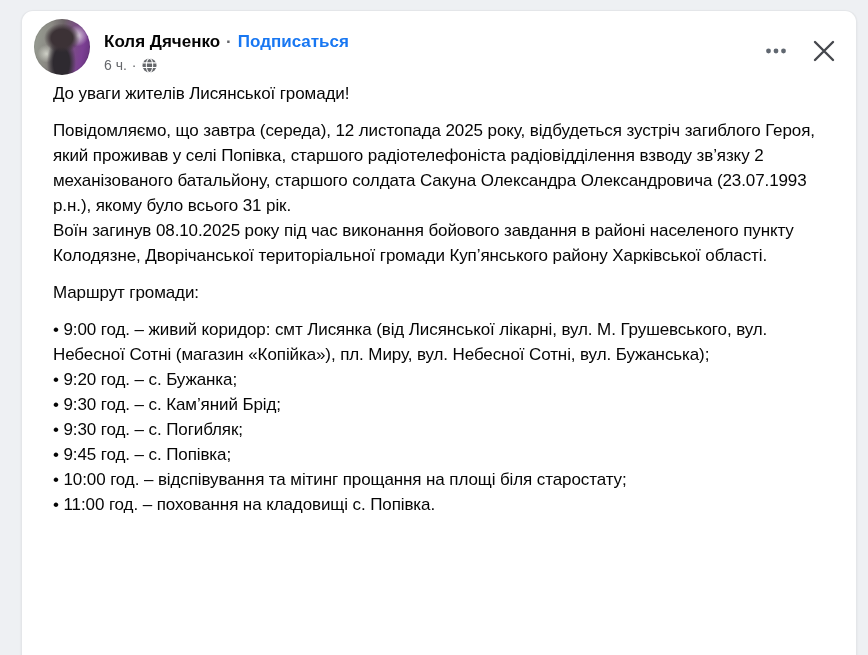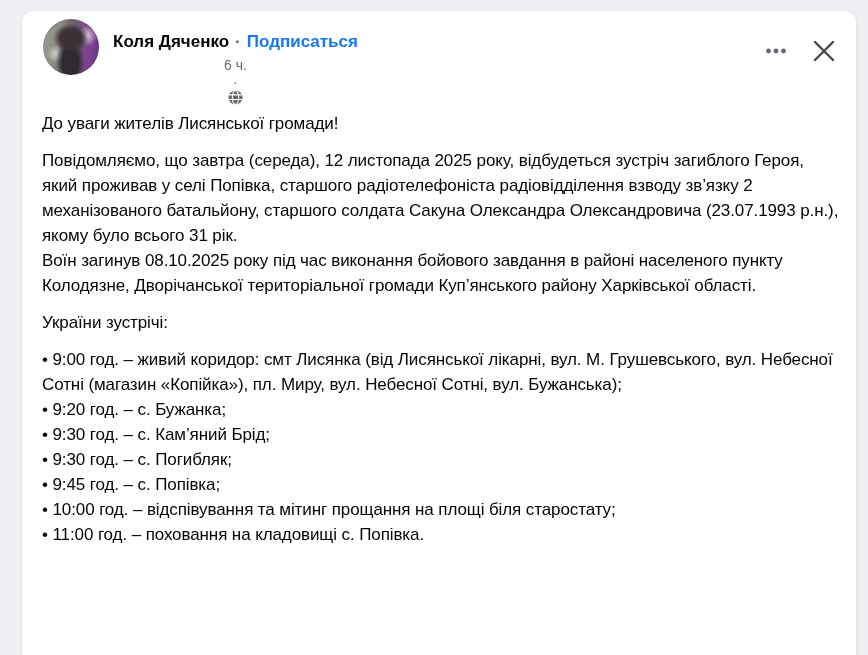--- a/index.html
+++ b/index.html
@@ -17,21 +17,21 @@
     border-radius: 12px 12px 0 0;
     border: 1px solid #e4e6e9;
     border-bottom: none;
     box-shadow: 0 1px 2px rgba(0,0,0,.08);
   }
   
   .header {
     position: relative;
     display: flex;
     align-items: flex-start;
-    padding: 8px 16px 0 21px;
+    padding: 8px 16px 0 12px;
   }
   .avatar {
     width: 56px; height: 56px;
     border-radius: 50%;
     flex: 0 0 56px;
     cursor: pointer;
     background:
       radial-gradient(ellipse 32% 26% at 50% 34%, #3c3236 0%, #3c3236 60%, rgba(60,50,54,0) 100%),
       radial-gradient(ellipse 26% 48% at 49% 78%, #2e2a30 0%, #2e2a30 55%, rgba(46,42,48,0) 100%),
       radial-gradient(circle at 78% 30%, rgba(236,230,238,.85) 0%, rgba(236,230,238,0) 18%),
@@ -43,21 +43,21 @@
   .name-row { display: flex; align-items: baseline; white-space: nowrap; }
   .author {
     font-size: 17px; font-weight: 700; color: #050505;
     cursor: pointer; line-height: 22px;
   }
   .name-sep { font-size: 17px; font-weight: 700; color: #65676b; margin: 0 6px; }
   .follow {
     font-size: 17px; font-weight: 600; color: #1877f2;
     cursor: pointer; text-decoration: none; line-height: 22px; margin-top: 7px;
   }
-  .meta-row { display: flex; align-items: center; margin-top: 3px; flex-direction: column; }
+  .meta-row { display: flex; align-items: center; margin-top: 3px; }
   .timestamp { font-size: 14px; color: #65676b; cursor: pointer; line-height: 18px; }
   .meta-sep { font-size: 14px; color: #65676b; margin: 0 5px; }
   .globe { display: inline-block; width: 15px; height: 15px; }
   
   .actions {
     position: absolute;
     right: 14px; top: 22px;
     display: flex; align-items: center; gap: 12px;
   }
   .icon-btn {
@@ -68,21 +68,21 @@
   }
   
   .post-text {
     padding: 6px 16px 0 16px;
     font-size: 17px;
     line-height: 25px;
     color: #050505;
     letter-spacing: -0.1px;
   }
   .post-text p {
-    margin: 0 0 12px 4px;
+    margin: 0 0 12px 15px;
     white-space: pre-line;
   }
 </style>
 </head>
 <body>
 
 <div class="card">
 
   <div class="header">
     <div class="avatar"></div>
@@ -119,21 +119,21 @@
           <path d="M4 4 L22 22 M22 4 L4 22" stroke="#45484d" stroke-width="2.4" stroke-linecap="round" fill="none"></path>
         </svg>
       </button>
     </div>
   </div>
 
   <div class="post-text">
     <p>До уваги жителів Лисянської громади!</p>
     <p>Повідомляємо, що завтра (середа), 12 листопада 2025 року, відбудеться зустріч загиблого Героя, який проживав у селі Попівка, старшого радіотелефоніста радіовідділення взводу зв’язку 2 механізованого батальйону, старшого солдата Сакуна Олександра Олександровича (23.07.1993 р.н.), якому було всього 31 рік.
 Воїн загинув 08.10.2025 року під час виконання бойового завдання в районі населеного пункту Колодязне, Дворічанської територіальної громади Куп’янського району Харківської області.</p>
-    <p>України зустрічі:</p>
+    <p>Маршрут громади:</p>
     <p>• 9:00 год. – живий коридор: смт Лисянка (від Лисянської лікарні, вул. М. Грушевського, вул. Небесної Сотні (магазин «Копійка»), пл. Миру, вул. Небесної Сотні, вул. Бужанська);
 • 9:20 год. – с. Бужанка;
 • 9:30 год. – с. Кам’яний Брід;
 • 9:30 год. – с. Погибляк;
 • 9:45 год. – с. Попівка;
 • 10:00 год. – відспівування та мітинг прощання на площі біля старостату;
 • 11:00 год. – поховання на кладовищі с. Попівка.</p>
   </div>
 
 </div>

